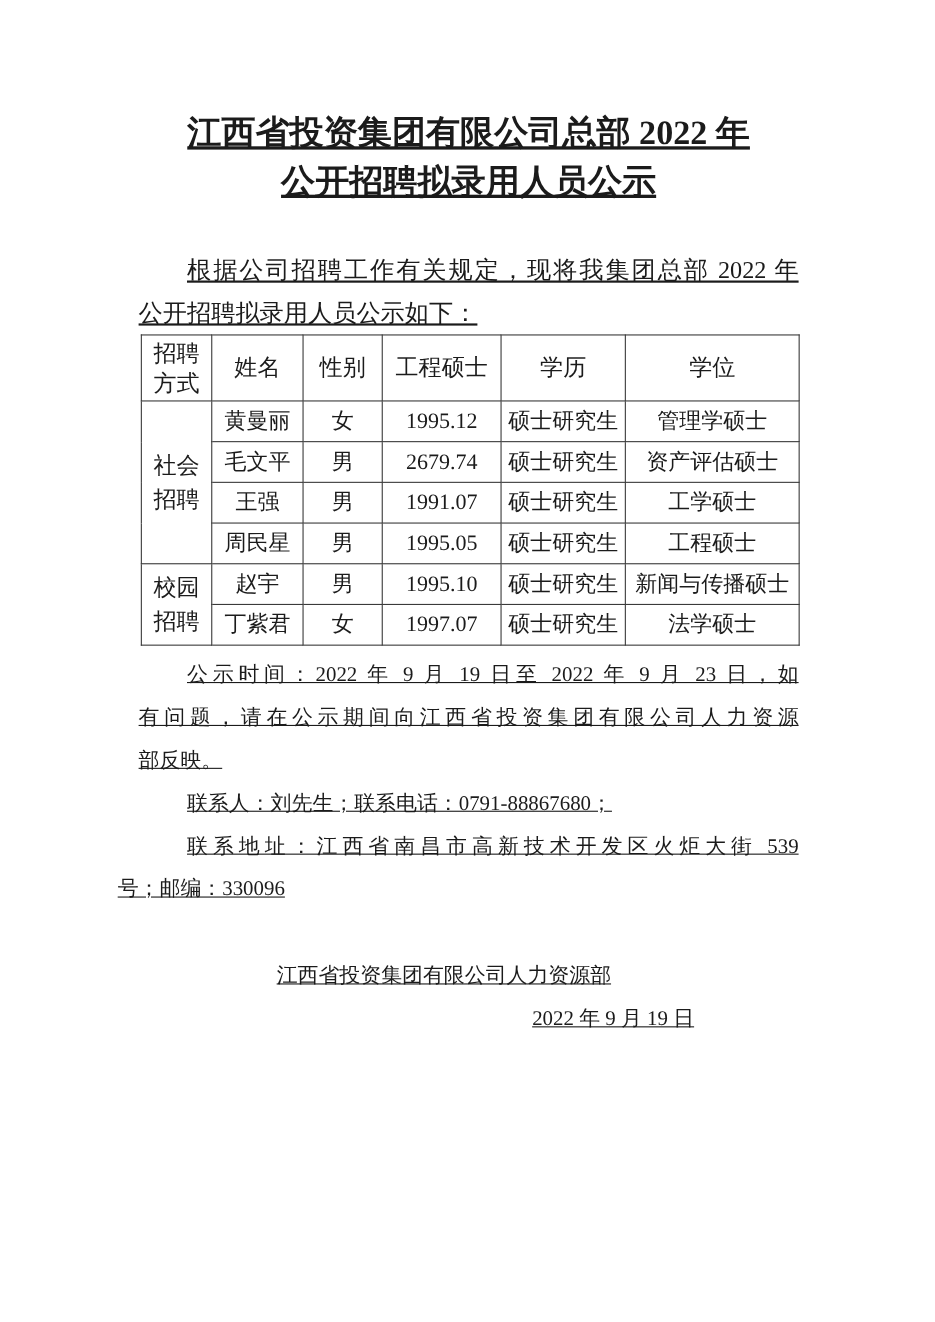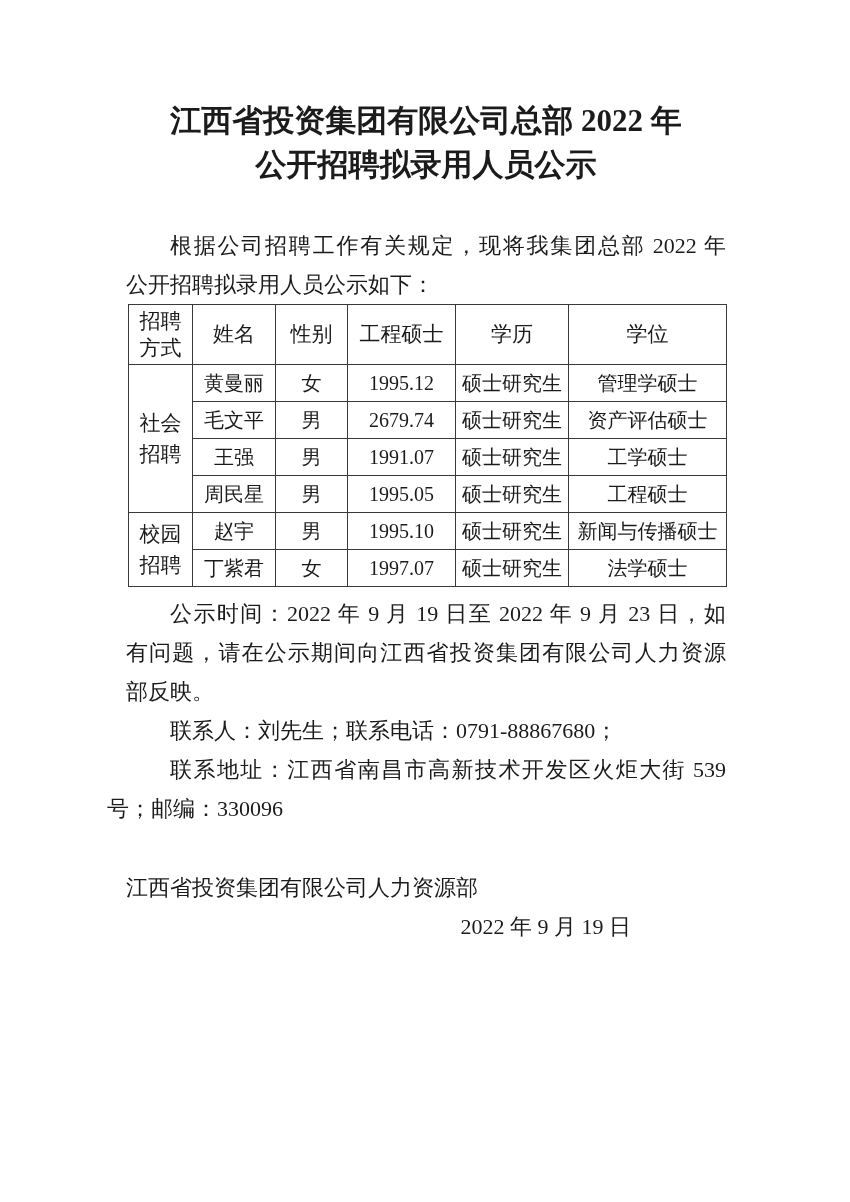--- a/index.html
+++ b/index.html
@@ -27,21 +27,21 @@
     line-height: 44px;
   }
   .intro {
     position: absolute;
     left: 126px;
     top: 226px;
     width: 600px;
     font-size: 22px;
     line-height: 39px;
   }
-  .line { width: 100%; }
+  .line { width: 100%; text-decoration: underline; }
   .indent { text-indent: 44px; }
   .jfill { text-align: justify; text-align-last: justify; }
   .outdent { margin-left: -19px; }
 
   table.roster {
     position: absolute;
     left: 128px;
     top: 304px;
     width: 598px;
     border-collapse: collapse;
@@ -69,26 +69,26 @@
     white-space: pre-line;
     font-size: 21px;
     line-height: 31px;
   }
 
   .lower {
     position: absolute;
     left: 126px;
     top: 594px;
     width: 600px;
-    font-size: 22px;
+    font-size: 19px;
     line-height: 39px;
   }
   .signature {
     margin-top: 40px;
-    text-align: left;
+    text-align: center;
     padding-right: 45px;
   }
   .date-line {
     text-align: right;
     padding-right: 95px;
   }
 </style>
 </head>
 <body>
 

